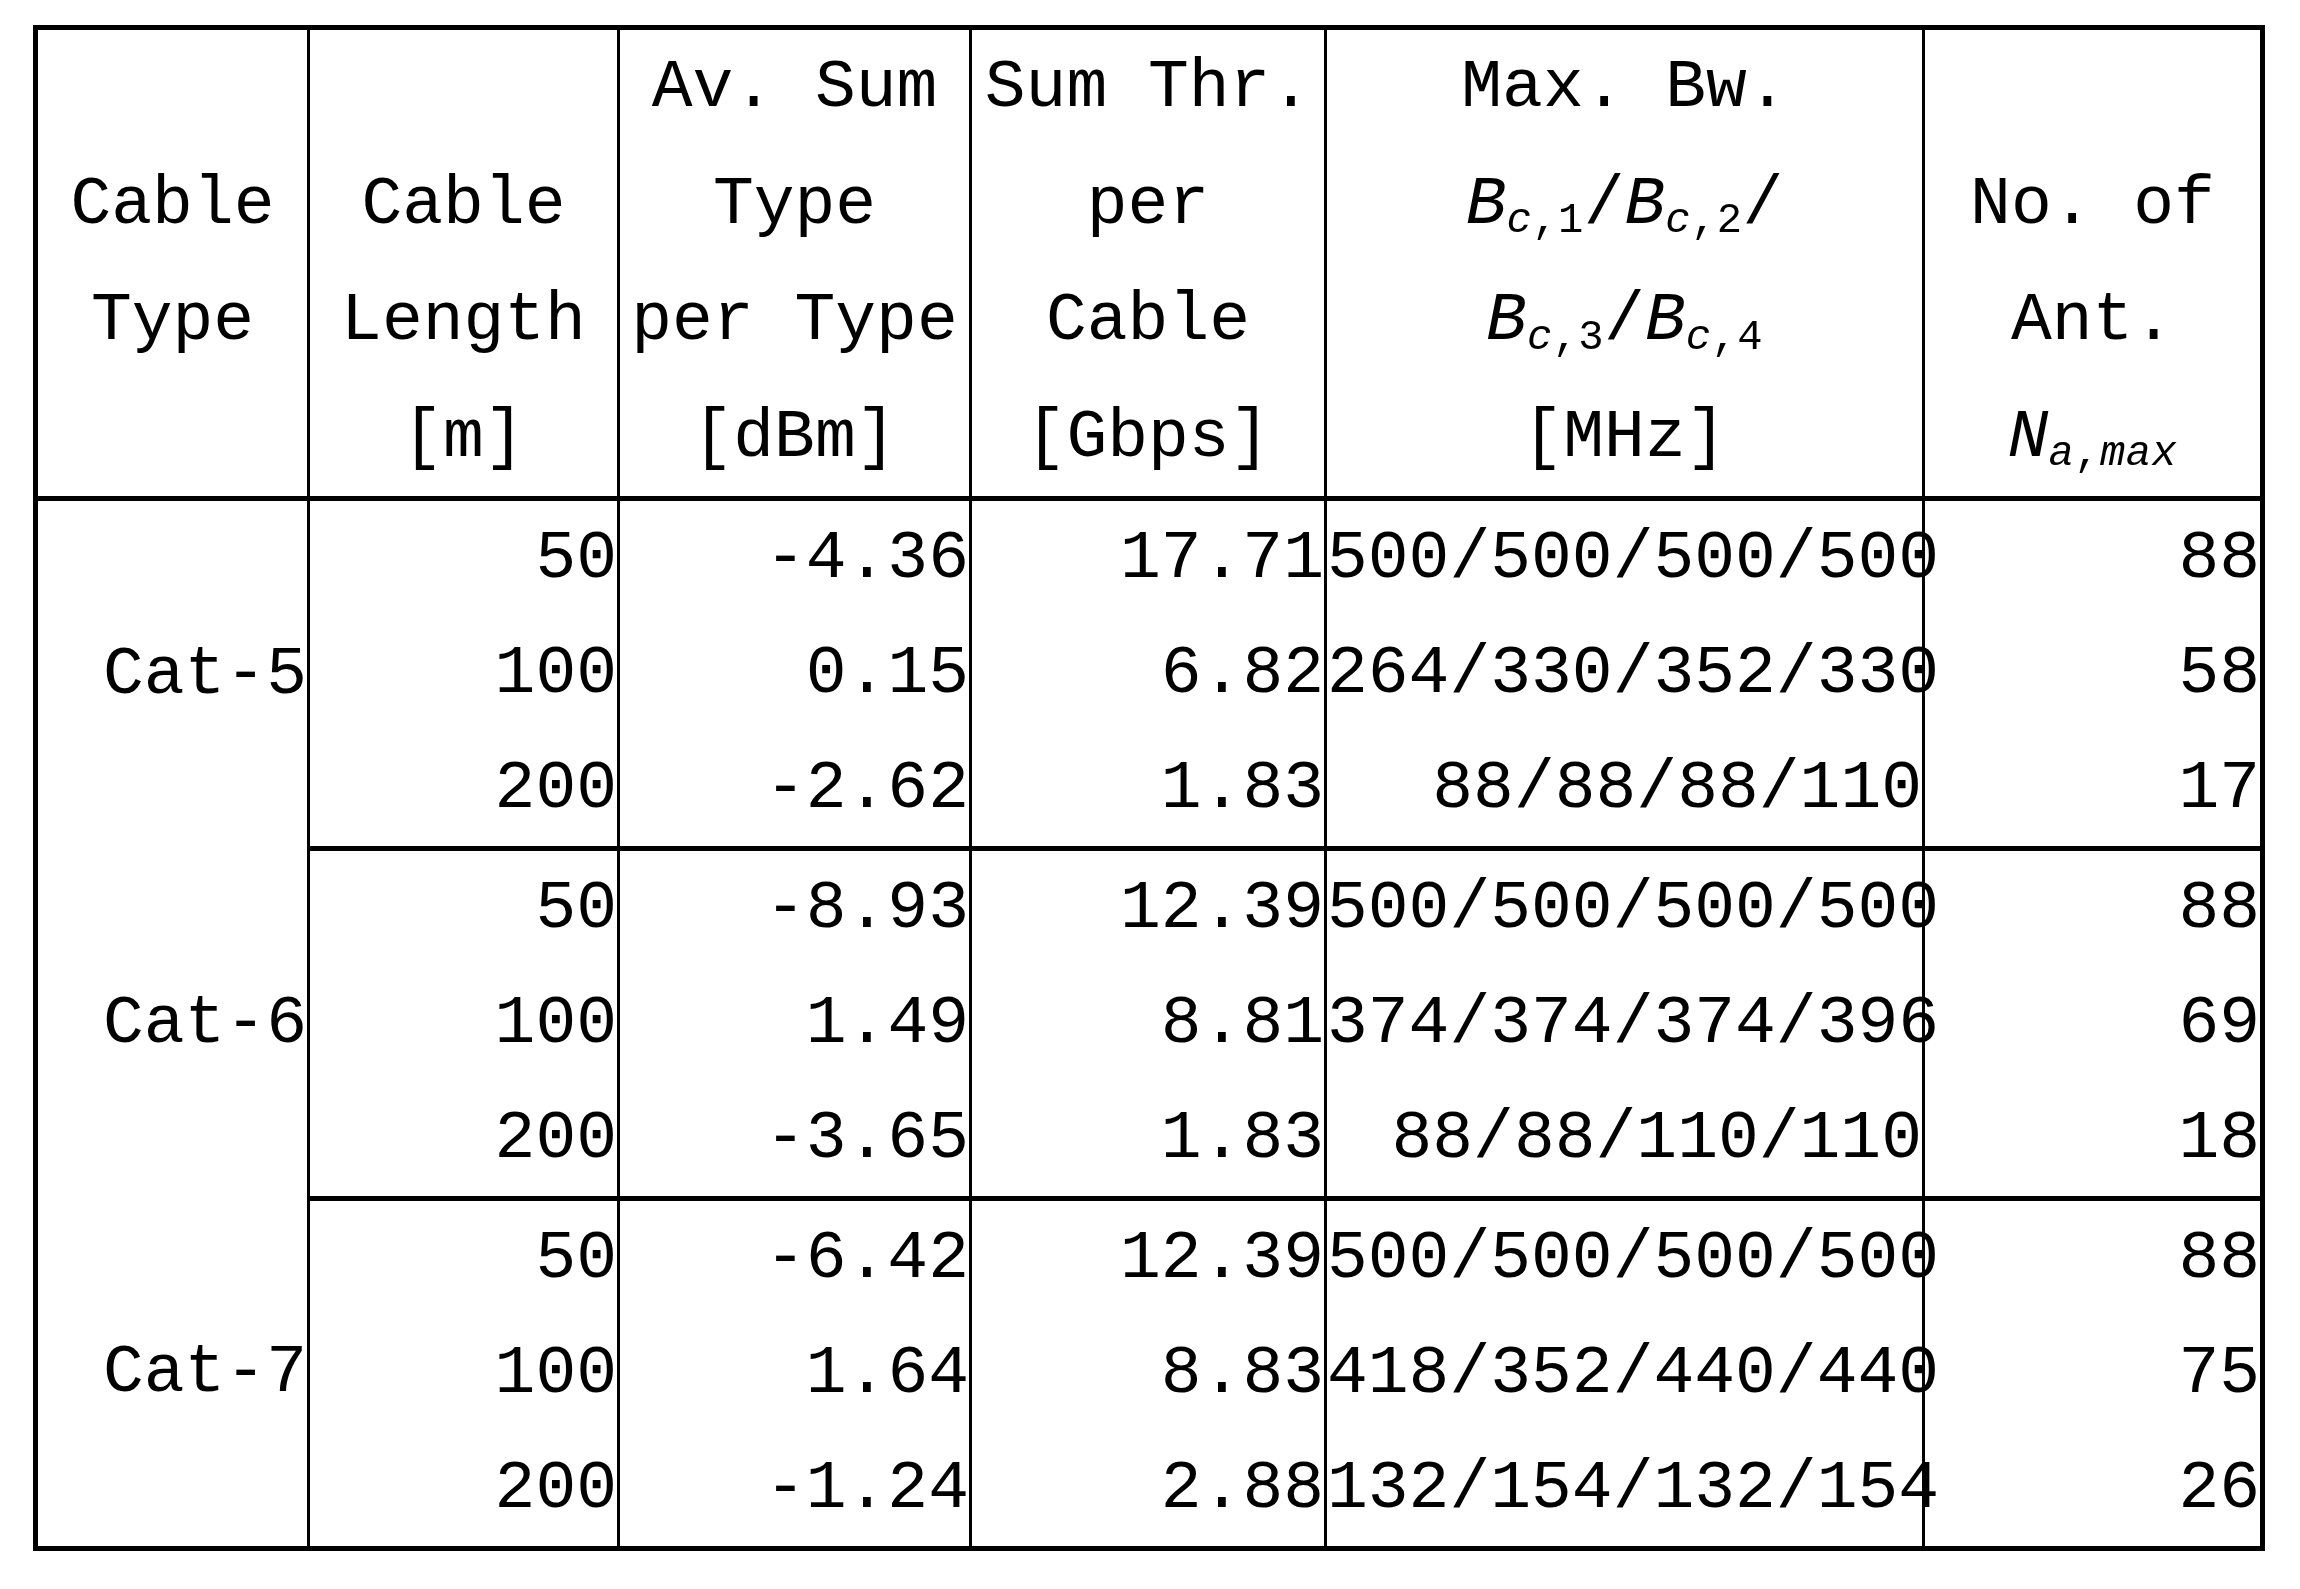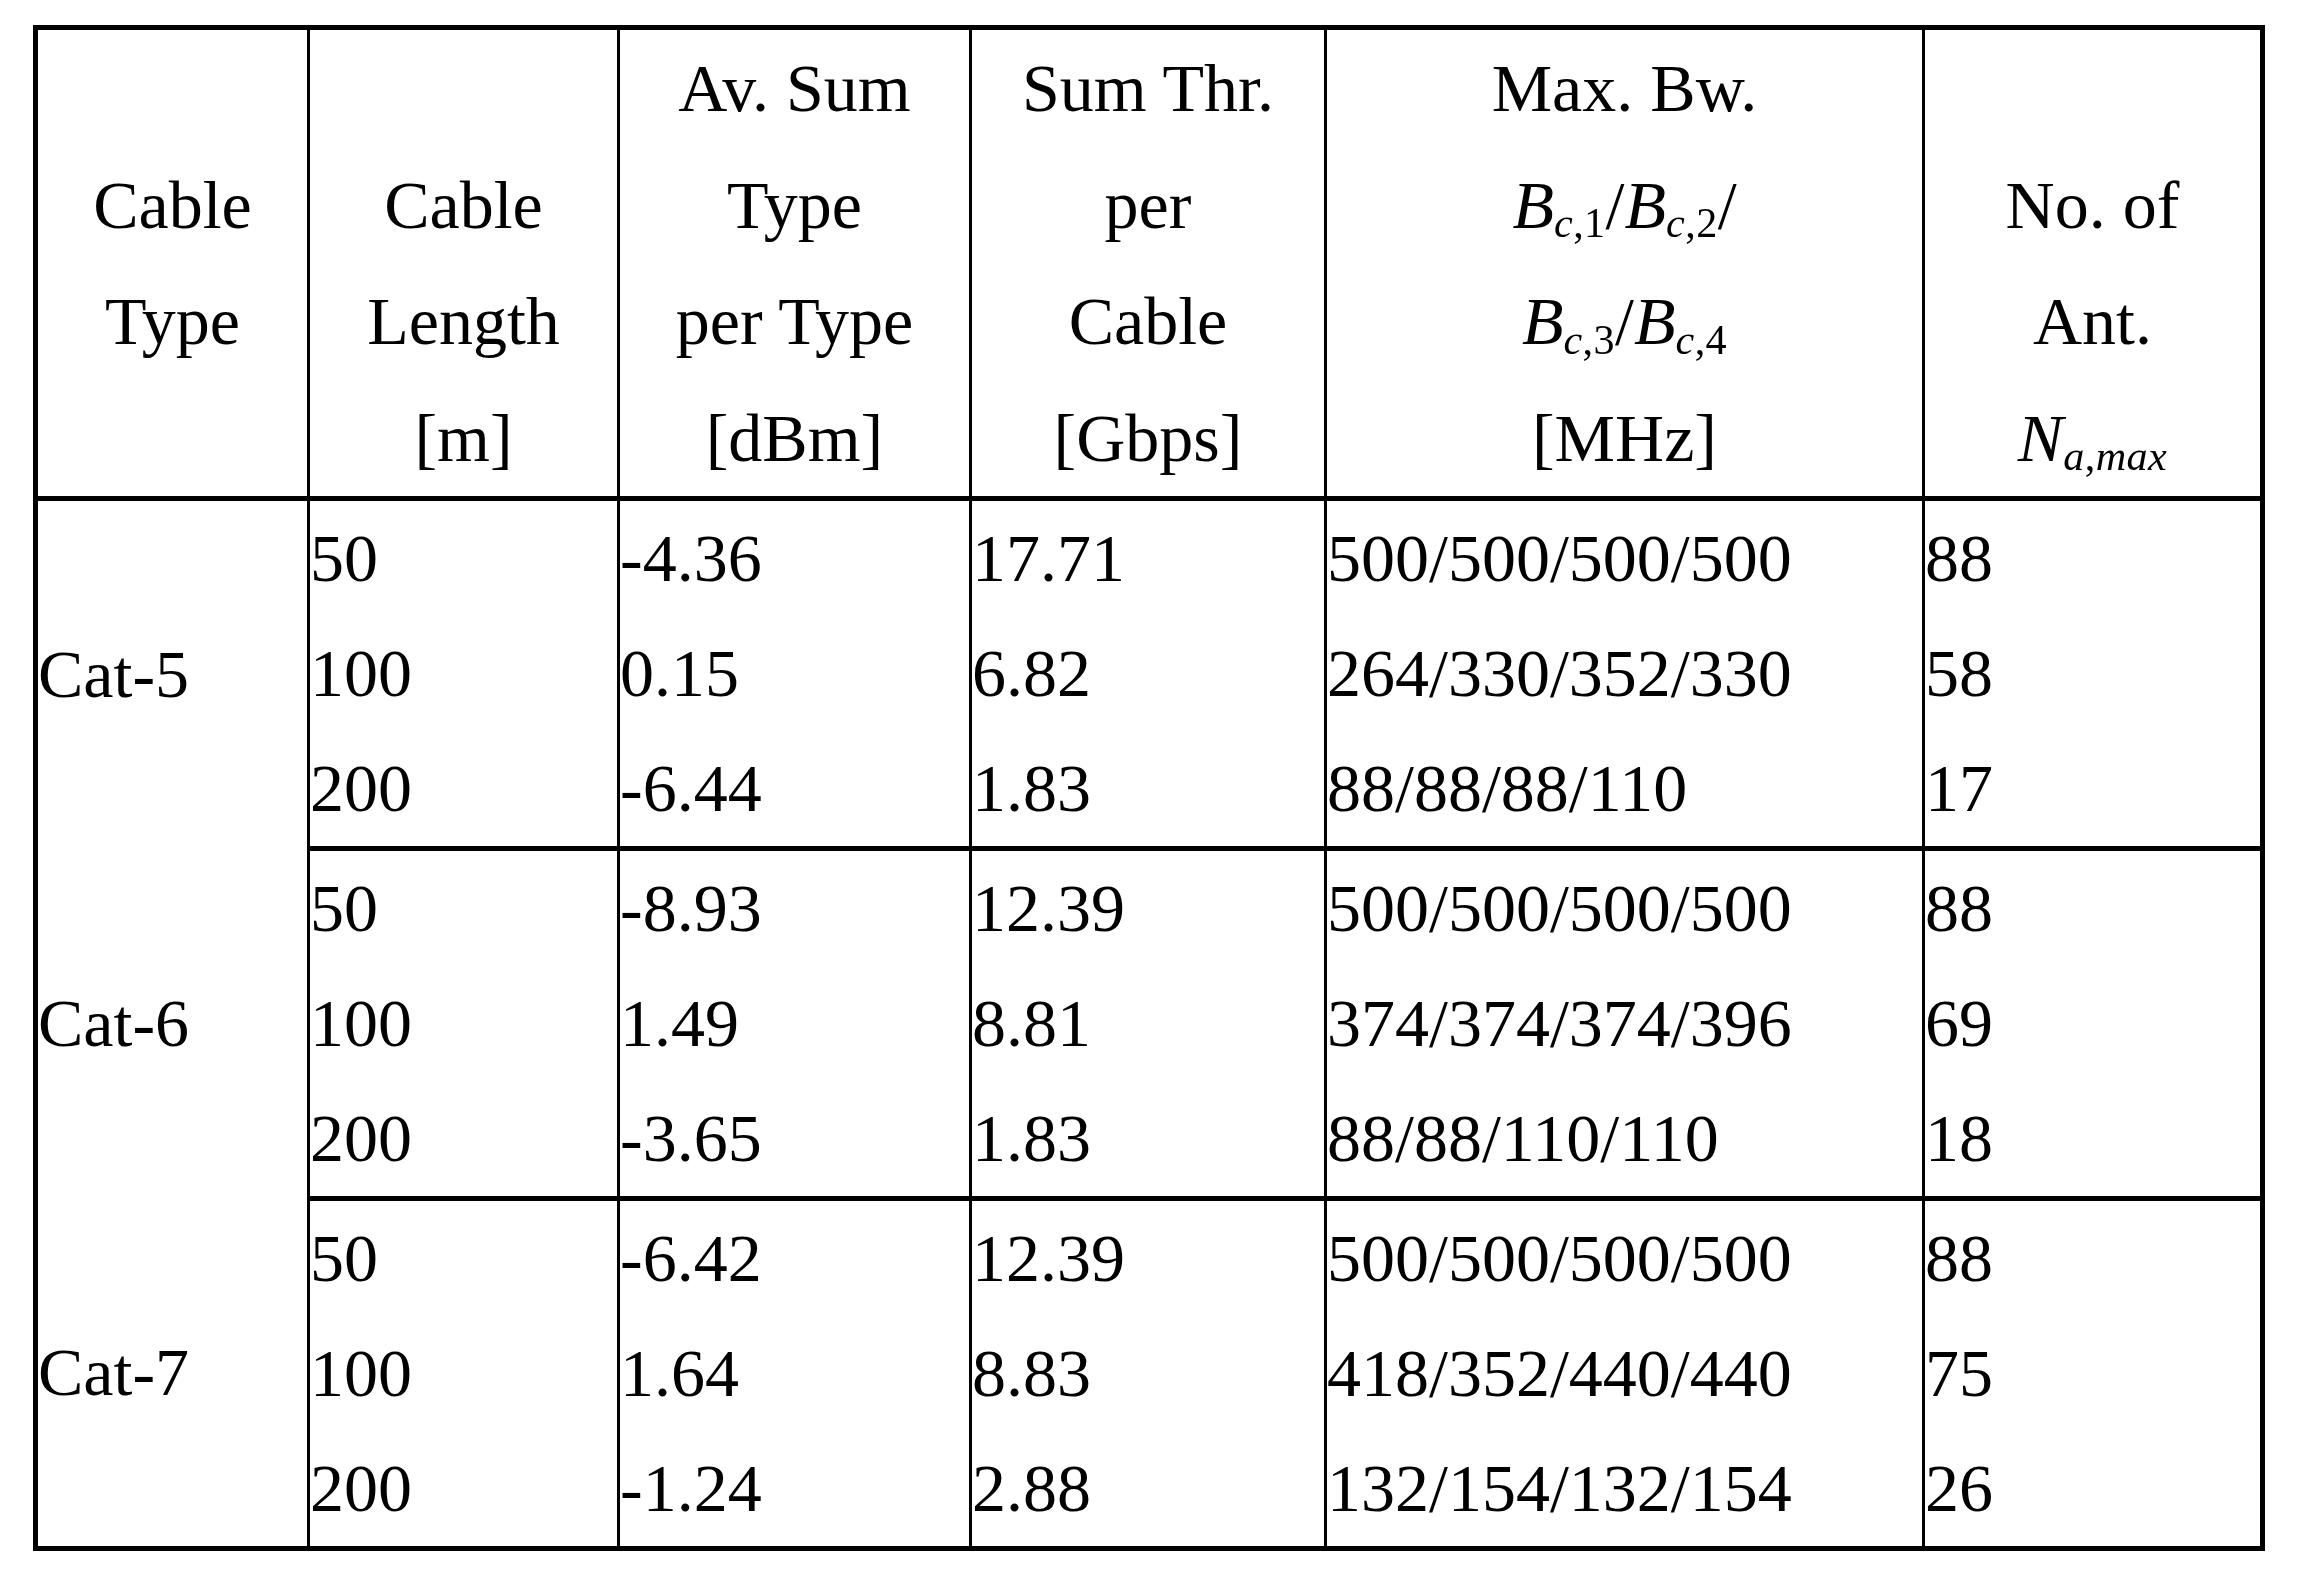--- a/index.html
+++ b/index.html
@@ -22,26 +22,27 @@
     width: 2226px;
     border-collapse: collapse;
     table-layout: fixed;
     border: 5.4px solid #000000;
   }
   table.results th,
   table.results td {
     border-left: 3.6px solid #000000;
     border-right: 3.6px solid #000000;
     padding: 0;
-    text-align: left;
+    text-align: right;
     vertical-align: middle;
     font-weight: normal;
     font-size: 68px;
     color: #000000;
     background: #ffffff;
+    font-family: Liberation Mono, monospace;
   }
   thead th {
     border-bottom: 5.4px solid #000000;
     height: 466px;
   }
   .hstack {
     display: grid;
     grid-template-rows: repeat(4, 1fr);
     align-items: center;
     justify-items: center;
@@ -134,21 +135,21 @@
         </tr>
         <tr>
           <td>100</td>
           <td>0.15</td>
           <td>6.82</td>
           <td>264/330/352/330</td>
           <td>58</td>
         </tr>
         <tr class="group-end">
           <td class="shaded">200</td>
-          <td class="shaded">-6.44</td>
+          <td class="shaded">-2.62</td>
           <td class="shaded">1.83</td>
           <td class="shaded">88/88/88/110</td>
           <td class="shaded">17</td>
         </tr>
         <tr>
           <td rowspan="3" class="type-cell">Cat-6</td>
           <td>50</td>
           <td>-8.93</td>
           <td>12.39</td>
           <td>500/500/500/500</td>

